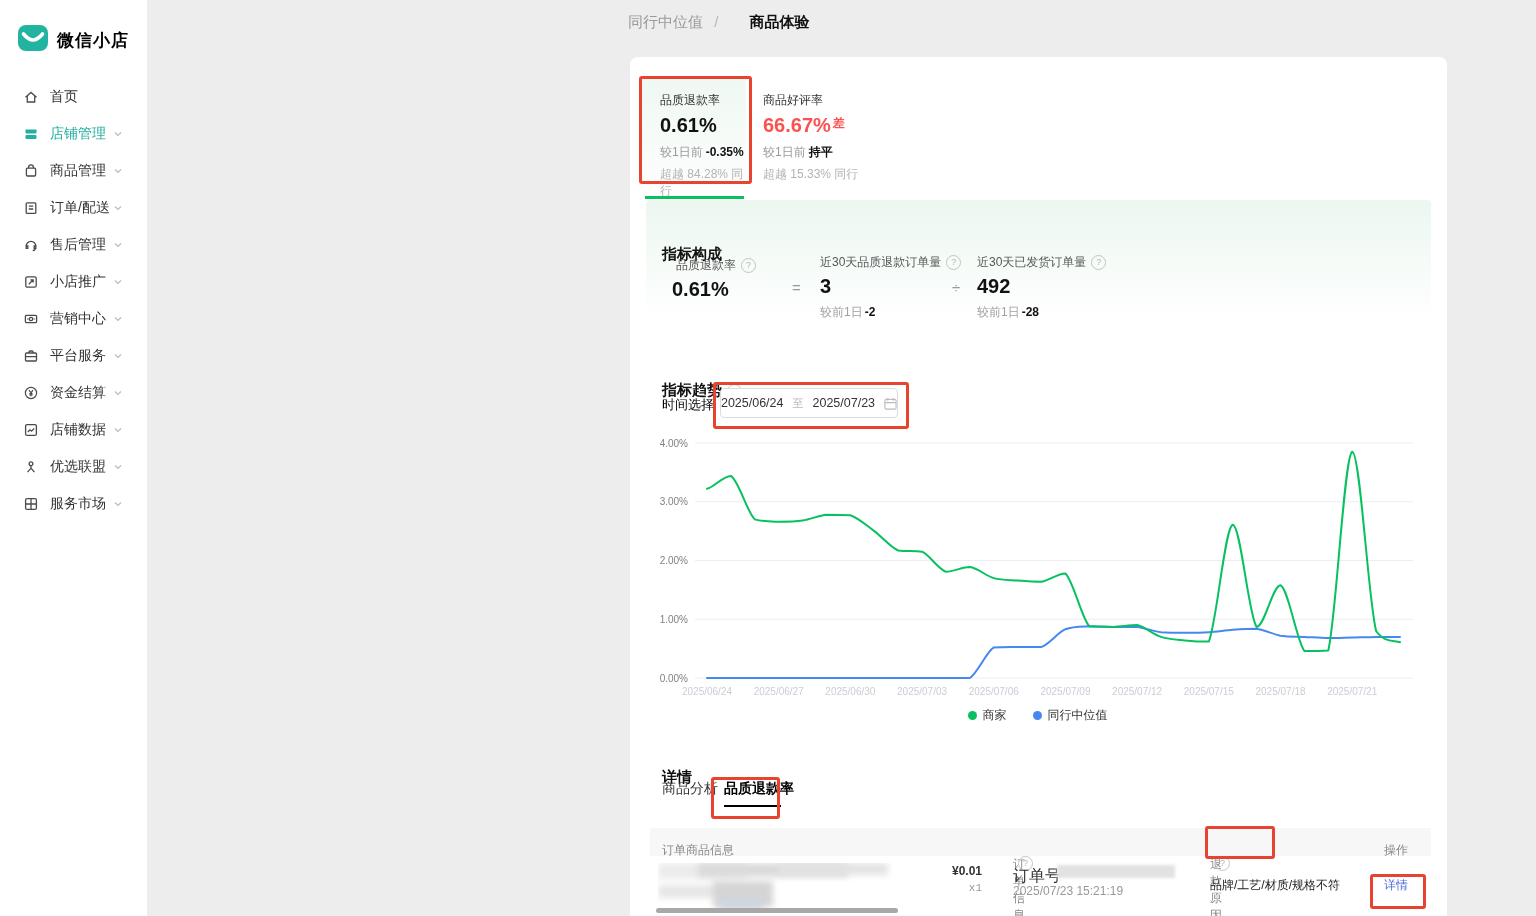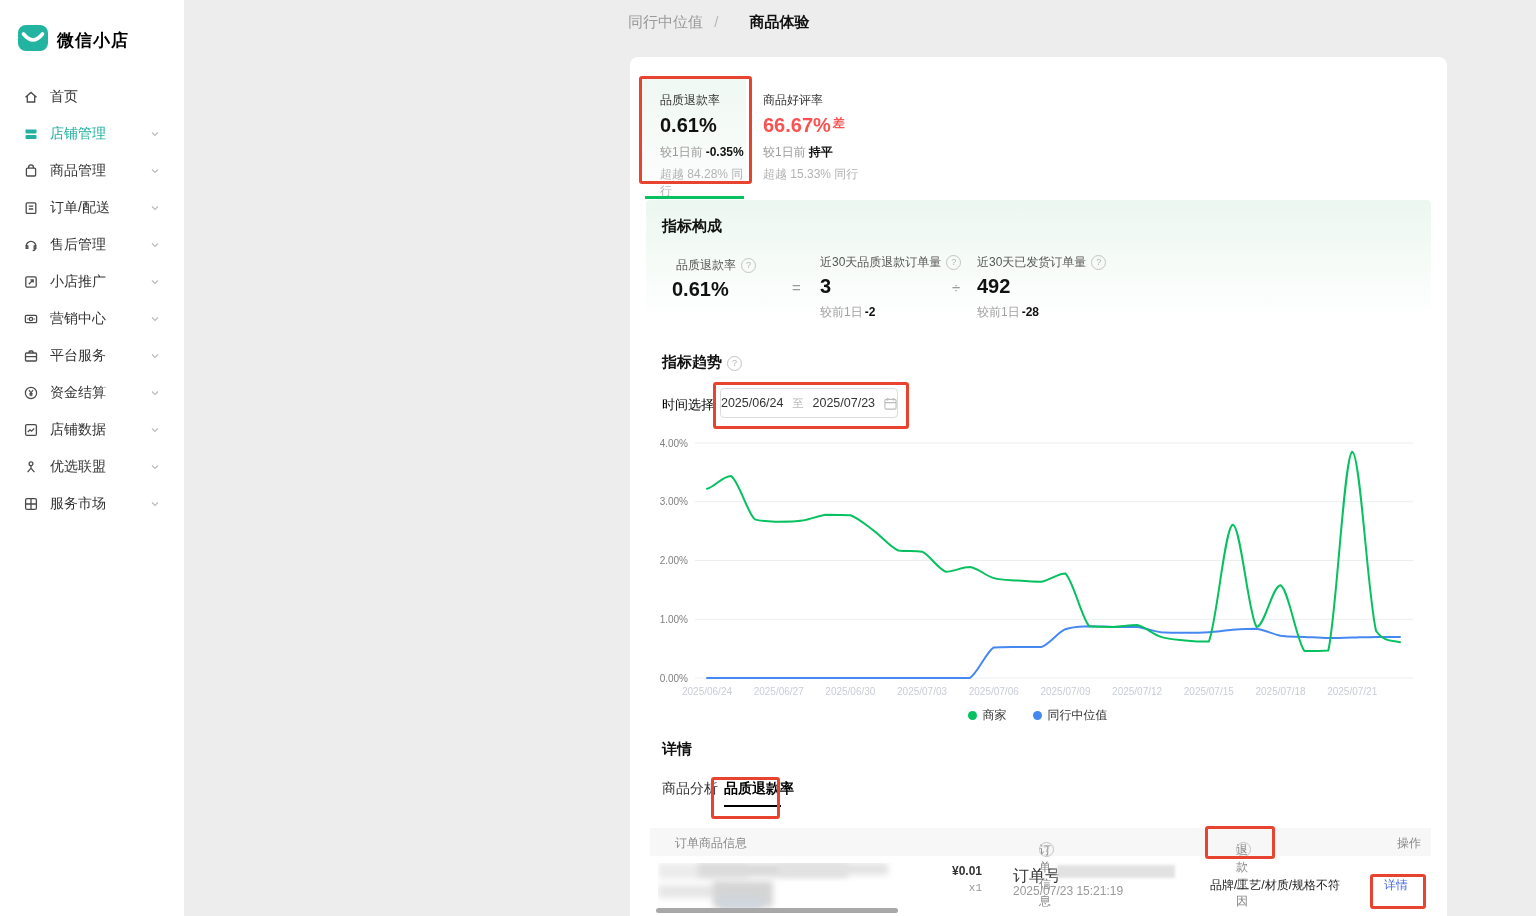--- a/index.html
+++ b/index.html
@@ -1,20 +1,20 @@
 <!DOCTYPE html>
 <html><head>
 <meta charset="utf-8">
 <style>
   html,body{margin:0;padding:0;}
   body{font-family:"Liberation Sans","DejaVu Sans",sans-serif;background:#ededed;}
   .stage{position:relative;width:1536px;height:916px;overflow:hidden;background:#ededed;}
 
   
-  .sidebar{position:absolute;left:0;top:0;width:184px;height:916px;background:#ffffff;}
+  .sidebar{position:absolute;left:0;top:0;width:147px;height:916px;background:#ffffff;}
   .logo{display:flex;align-items:center;gap:9px;padding:24px 0 14px 18px;}
   .logo-txt{font-size:17px;font-weight:bold;color:#000;letter-spacing:1px;}
   .menu{margin-top:8px;}
   .side-item{position:relative;display:flex;align-items:center;height:37px;padding-left:22px;color:#4a4a4a;cursor:pointer;}
   .side-item .ic{width:17px;height:17px;display:inline-flex;align-items:center;justify-content:center;}
   .side-item .lbl{margin-left:11px;font-size:14px;color:#333;}
   .side-item.active,.side-item.active .lbl{color:#23b0a0;}
   .side-item .chev{position:absolute;right:24px;top:14px;}
 
   
@@ -33,21 +33,21 @@
   .metric-tab .m-cmp b{color:#111;font-weight:bold;margin-left:3px;}
   .metric-tab .m-sur{font-size:12px;color:#b3b3b3;margin-top:5px;}
   .tab1{left:10px;top:21px;width:106px;height:121px;padding:14px 0 0 20px;background:linear-gradient(180deg,#eff8f2,#fefefe);}
   .tab1 .indicator{position:absolute;left:5px;right:2px;bottom:0;height:3px;background:#07c160;}
   .tab2{left:113px;top:21px;width:170px;height:121px;padding:14px 0 0 20px;}
   .tab2 .m-value{color:#fa5151;}
   .badge-poor{font-size:12px;font-weight:bold;color:#fa5151;vertical-align:5px;margin-left:2px;}
 
   .comp-bg{position:absolute;left:16px;top:143px;width:785px;height:128px;border-radius:4px;
            background:linear-gradient(180deg,#ecf7f0 0%,rgba(255,255,255,0) 95%);}
-  .sec-title{position:absolute;font-size:15px;font-weight:bold;color:#111;}
+  .sec-title{position:absolute;font-size:15px;font-weight:bold;color:#111;margin-top:28px;}
   .q{display:inline-block;width:13px;height:13px;border:1px solid #c4c4c4;border-radius:50%;color:#b5b5b5;
      font-size:9px;line-height:13px;text-align:center;margin-left:5px;vertical-align:1px;font-weight:normal;}
   .f-label{font-size:12px;color:#555;}
   .f-value{font-size:20px;font-weight:bold;color:#111;margin-top:4px;}
   .f-cmp{font-size:12px;color:#a0a0a0;margin-top:6px;}
   .f-cmp b{color:#111;font-weight:bold;margin-left:2px;}
   .f-op{position:absolute;font-size:15px;color:#9a9a9a;}
   .f-block{position:absolute;}
 
   .time-label{position:absolute;left:32px;top:339px;font-size:13px;color:#000000;}
@@ -58,21 +58,21 @@
   .chart-wrap{position:absolute;left:20px;top:378px;width:775px;height:272px;}
   .legend{position:absolute;left:20px;top:650px;width:775px;display:flex;justify-content:center;gap:26px;}
   .legend .item{display:flex;align-items:center;gap:6px;font-size:12px;color:#333;cursor:pointer;}
   .legend .dot{width:9px;height:9px;border-radius:50%;}
 
   .tab-plain{position:absolute;font-size:14px;color:#333;cursor:pointer;}
   .tab-active{position:absolute;font-size:14px;font-weight:bold;color:#000;cursor:pointer;}
   .tab-underline{position:absolute;height:2px;background:#000;}
 
   .table-head{position:absolute;left:20px;top:771px;width:781px;height:28px;background:#f7f7f7;font-size:12px;color:#888;}
-  .table-head span{position:absolute;top:7px;margin-left:13px;}
+  .table-head span{position:absolute;top:14px;}
 
   .prod-blur{position:absolute;left:28px;top:806px;width:240px;height:46px;overflow:hidden;}
   .prod-blur i{position:absolute;display:block;filter:blur(3px);}
   .price-cell{position:absolute;left:290px;top:807px;width:62px;text-align:right;}
   .price{font-size:12px;font-weight:bold;color:#333;}
   .qty{font-size:11px;color:#999;margin-top:4px;font-family:Liberation Mono, monospace;}
   .order-label{position:absolute;left:383px;top:809px;font-size:16px;color:#333;}
   .order-blur{position:absolute;left:427px;top:808px;width:118px;height:13px;background:#e2e2e2;filter:blur(1.5px);}
   .order-time{position:absolute;left:383px;top:827px;font-size:12px;color:#999;}
   .reason{position:absolute;left:580px;top:820px;font-size:12px;color:#222;}

